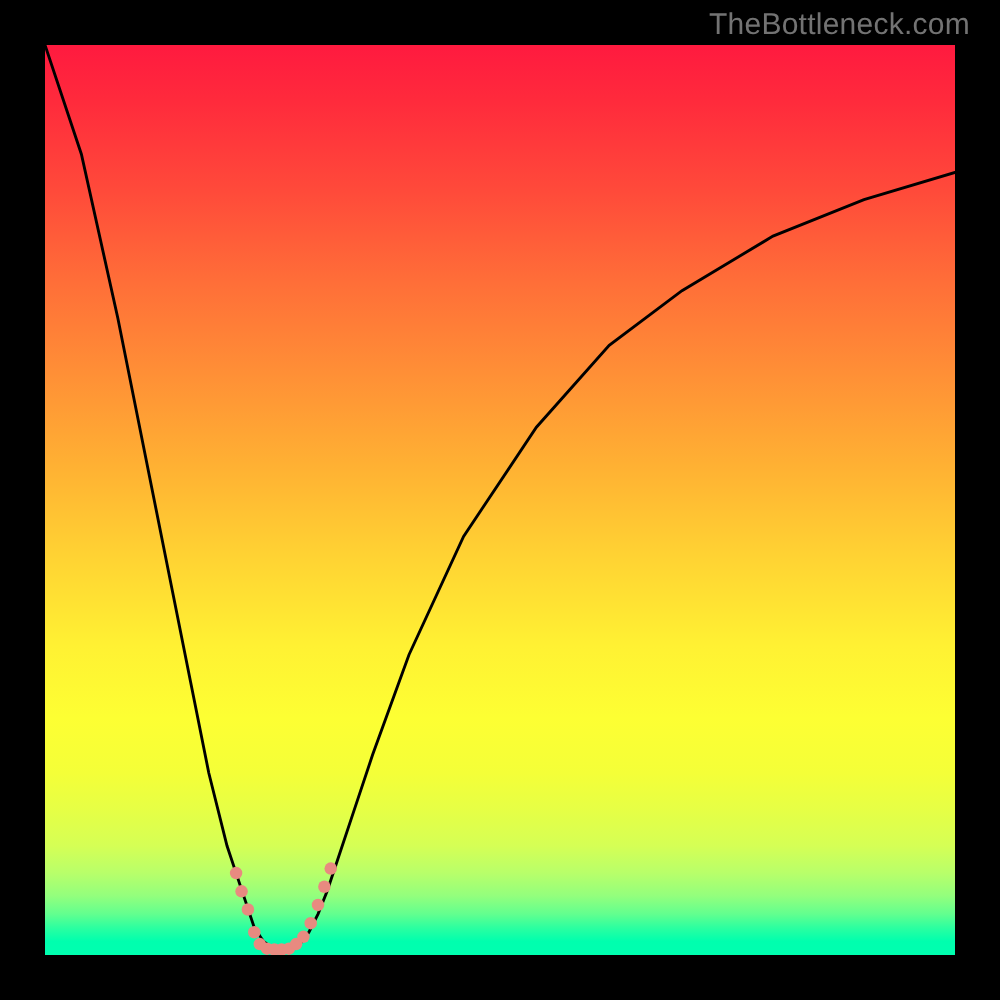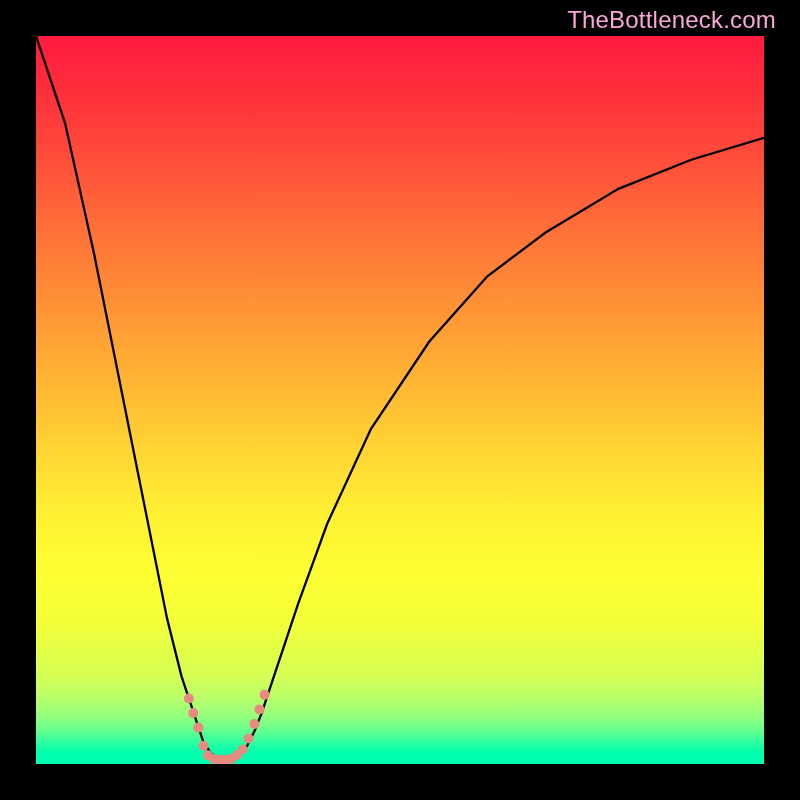--- a/index.html
+++ b/index.html
@@ -49,21 +49,21 @@
       #62ff8f 95.5%,
       #2cffa0 97%,
       #00ffae 98.5%,
       #00ffb0 100%
     );
   }
   .watermark {
     position: absolute;
     top: 6px;
     right: 24px;
-    color: #f9a8d4;
+    color: #737373;
     font-size: 24px;
     font-weight: 500;
     letter-spacing: 0.2px;
     user-select: none;
   }
   svg.curve {
     position: absolute;
     inset: 0;
     width: 100%;
     height: 100%;

